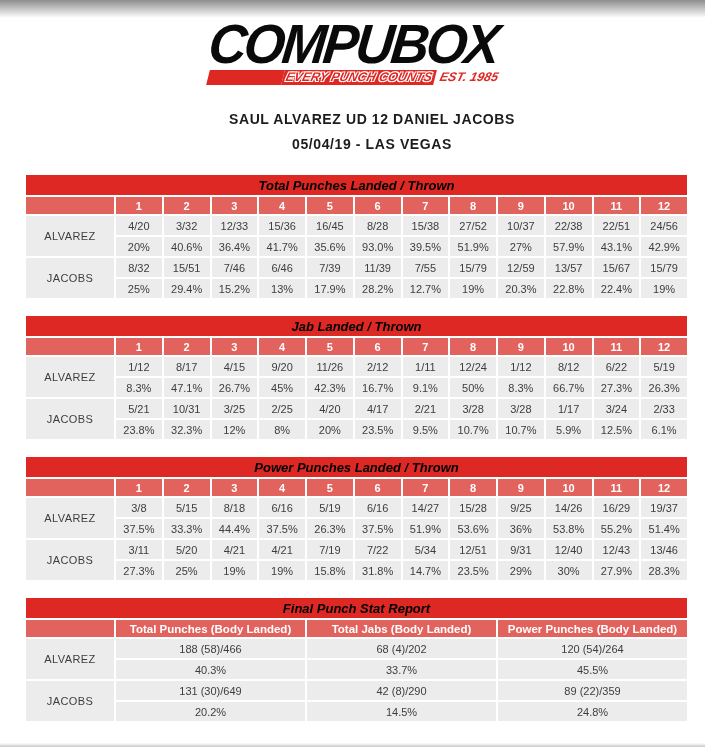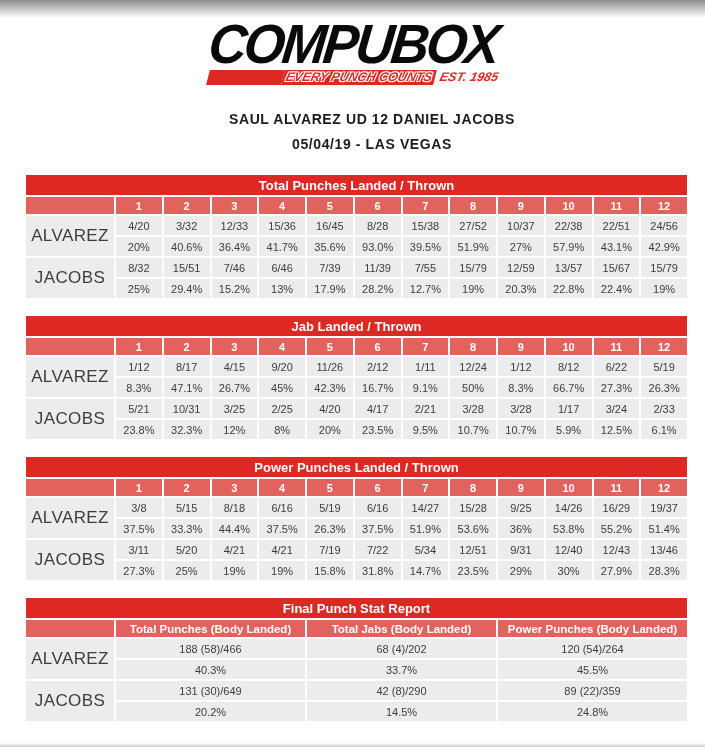--- a/index.html
+++ b/index.html
@@ -71,33 +71,34 @@
   .tables { width: 665px; margin-left: 24px; margin-top: 21px; }
   table.stat-table {
     width: 100%; border-collapse: collapse; table-layout: fixed;
     margin-bottom: 14px;
   }
   table.stat-table th, table.stat-table td {
     border: 2px solid #ffffff;
     text-align: center; vertical-align: middle;
   }
   th.title-bar {
-    background: var(--red); color: #ffffff;
+    background: var(--red); color: #000000;
     font-size: 13px; font-weight: bold;
     height: 22px;
+    font-style: italic;
   }
   th.round-head, th.col-head, th.name-head {
     background: var(--salmon); color: #ffffff;
     font-size: 11px; font-weight: bold;
     height: 19px;
   }
   th.col-head { font-size: 11.5px; }
   td.name-cell {
     background: var(--rowgray); color: var(--celltext);
-    font-size: 17px; letter-spacing: 0.4px;
+    font-size: 11px; letter-spacing: 0.4px;
   }
   td.stat-cell, td.pct-cell {
     background: var(--rowgray); color: var(--celltext);
     font-size: 11px; height: 21px;
   }
 </style>
 </head>
 <body>
 
 <div class="top-shadow"></div>

